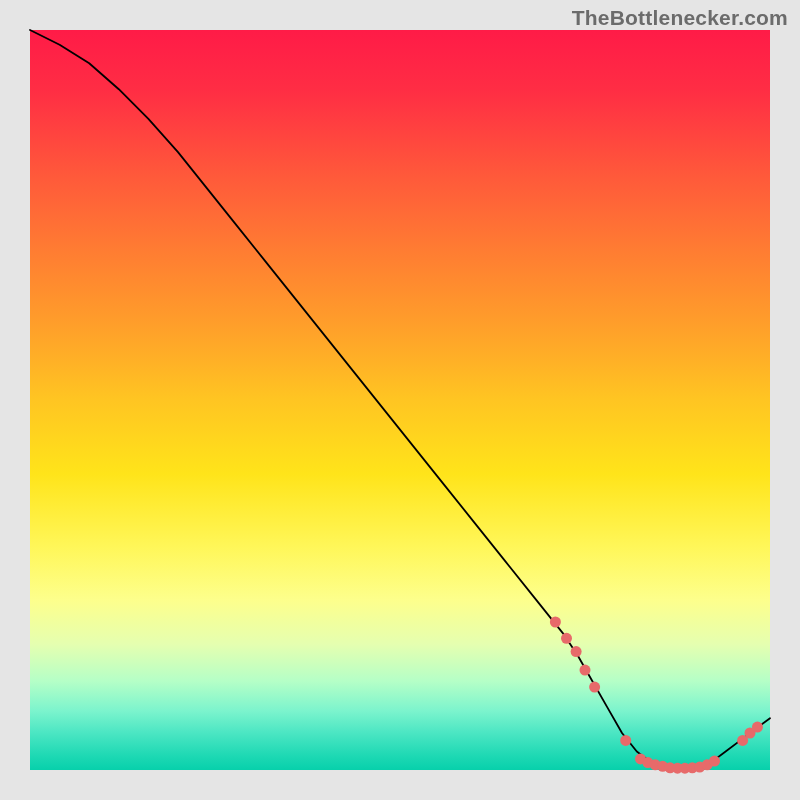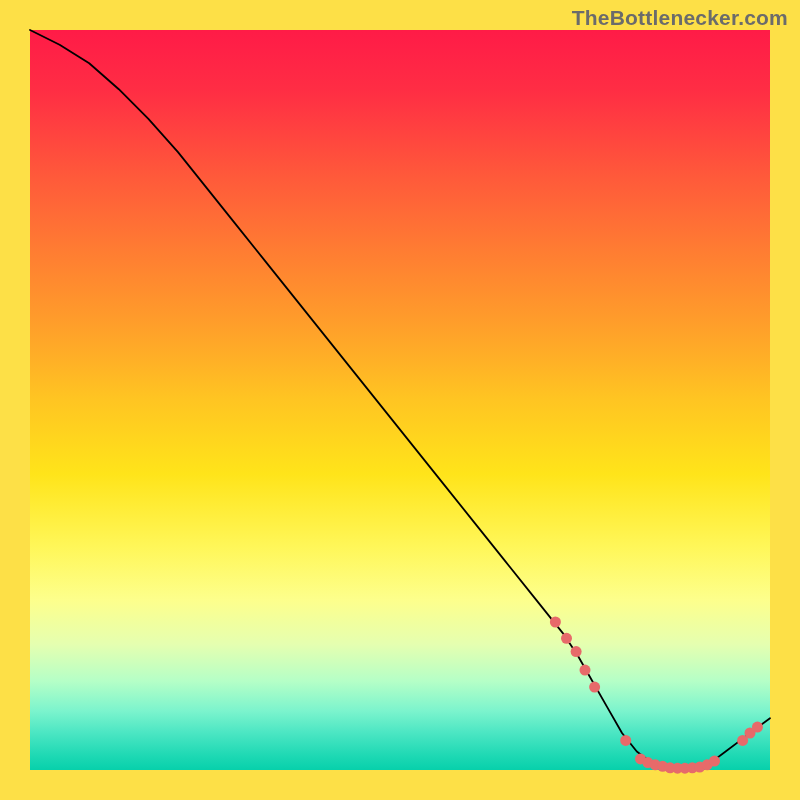--- a/index.html
+++ b/index.html
@@ -1,21 +1,21 @@
 <!DOCTYPE html>
 <html><head>
 <meta charset="utf-8">
 <style>
   * { margin: 0; padding: 0; box-sizing: border-box; }
   html, body { width: 800px; height: 800px; overflow: hidden; background: #000; }
   .stage {
     position: relative;
     width: 800px;
     height: 800px;
-    background: #fde047;
+    background: #e5e5e5;
   }
   .plot-area {
     position: absolute;
     left: 30px;
     top: 30px;
     width: 740px;
     height: 740px;
   }
   .gradient-bg {
     position: absolute;

